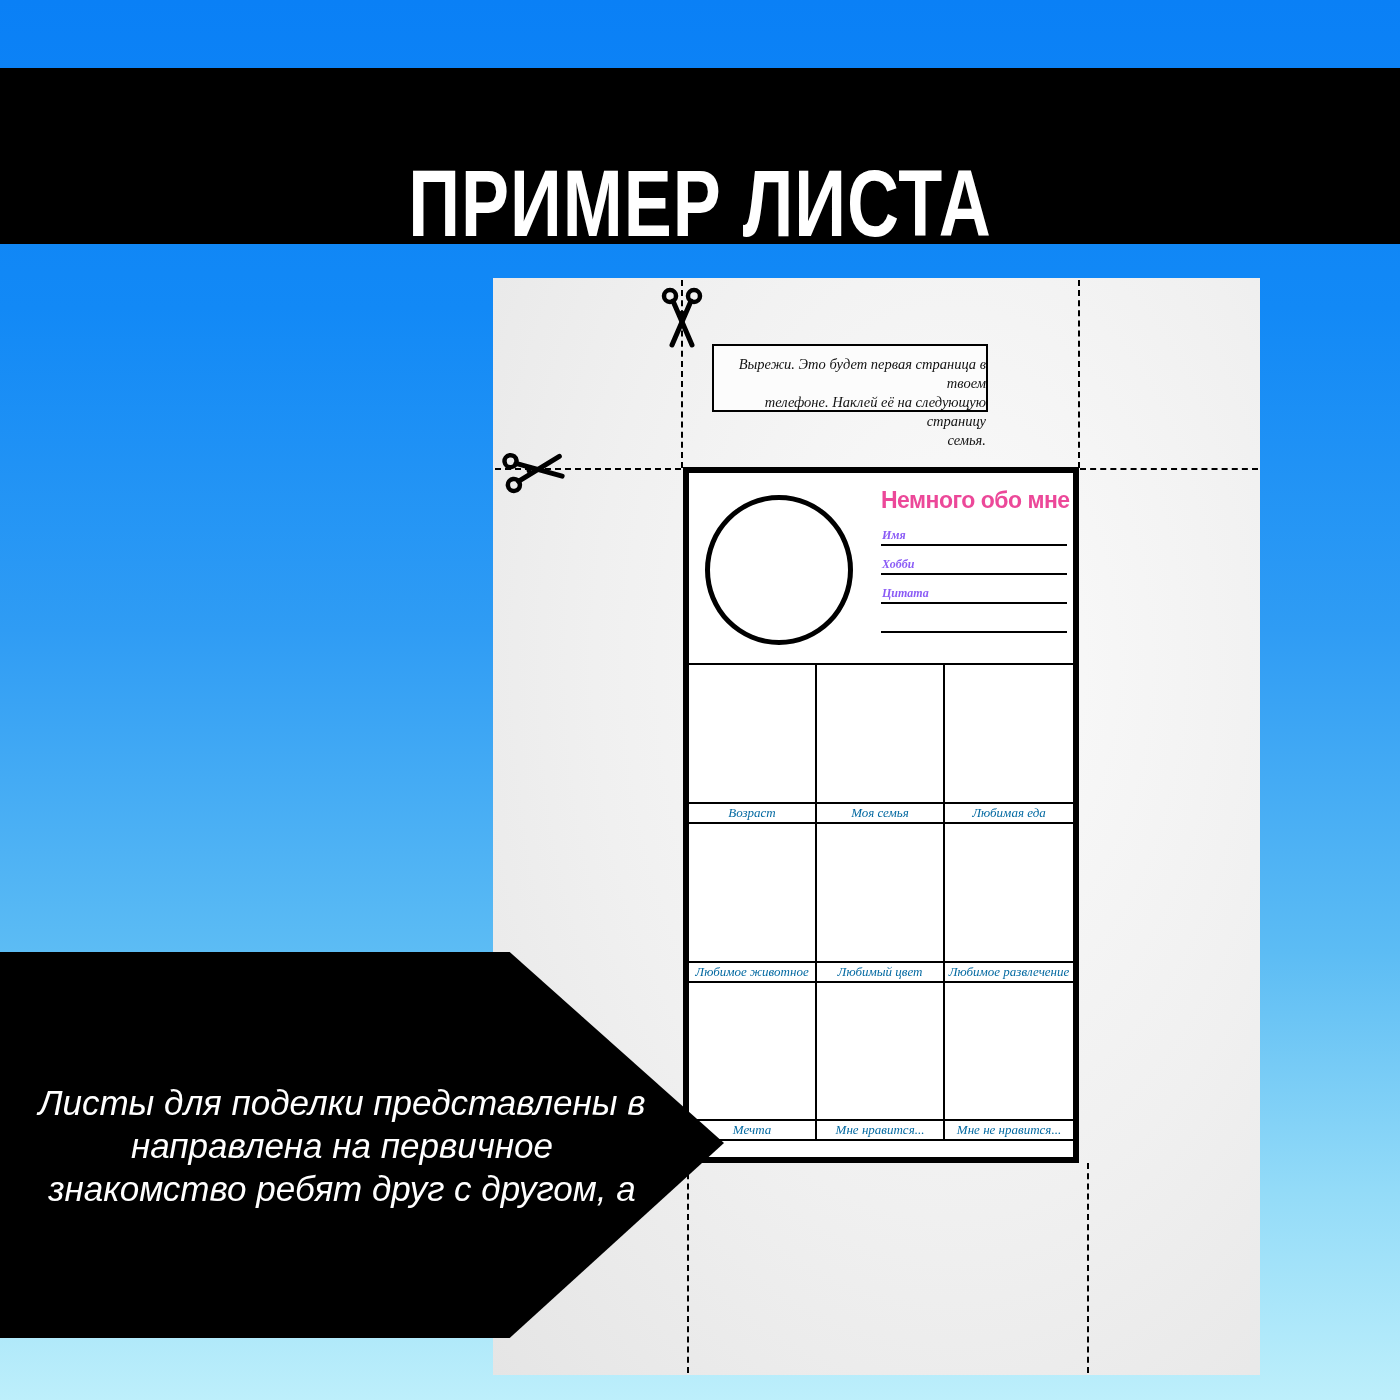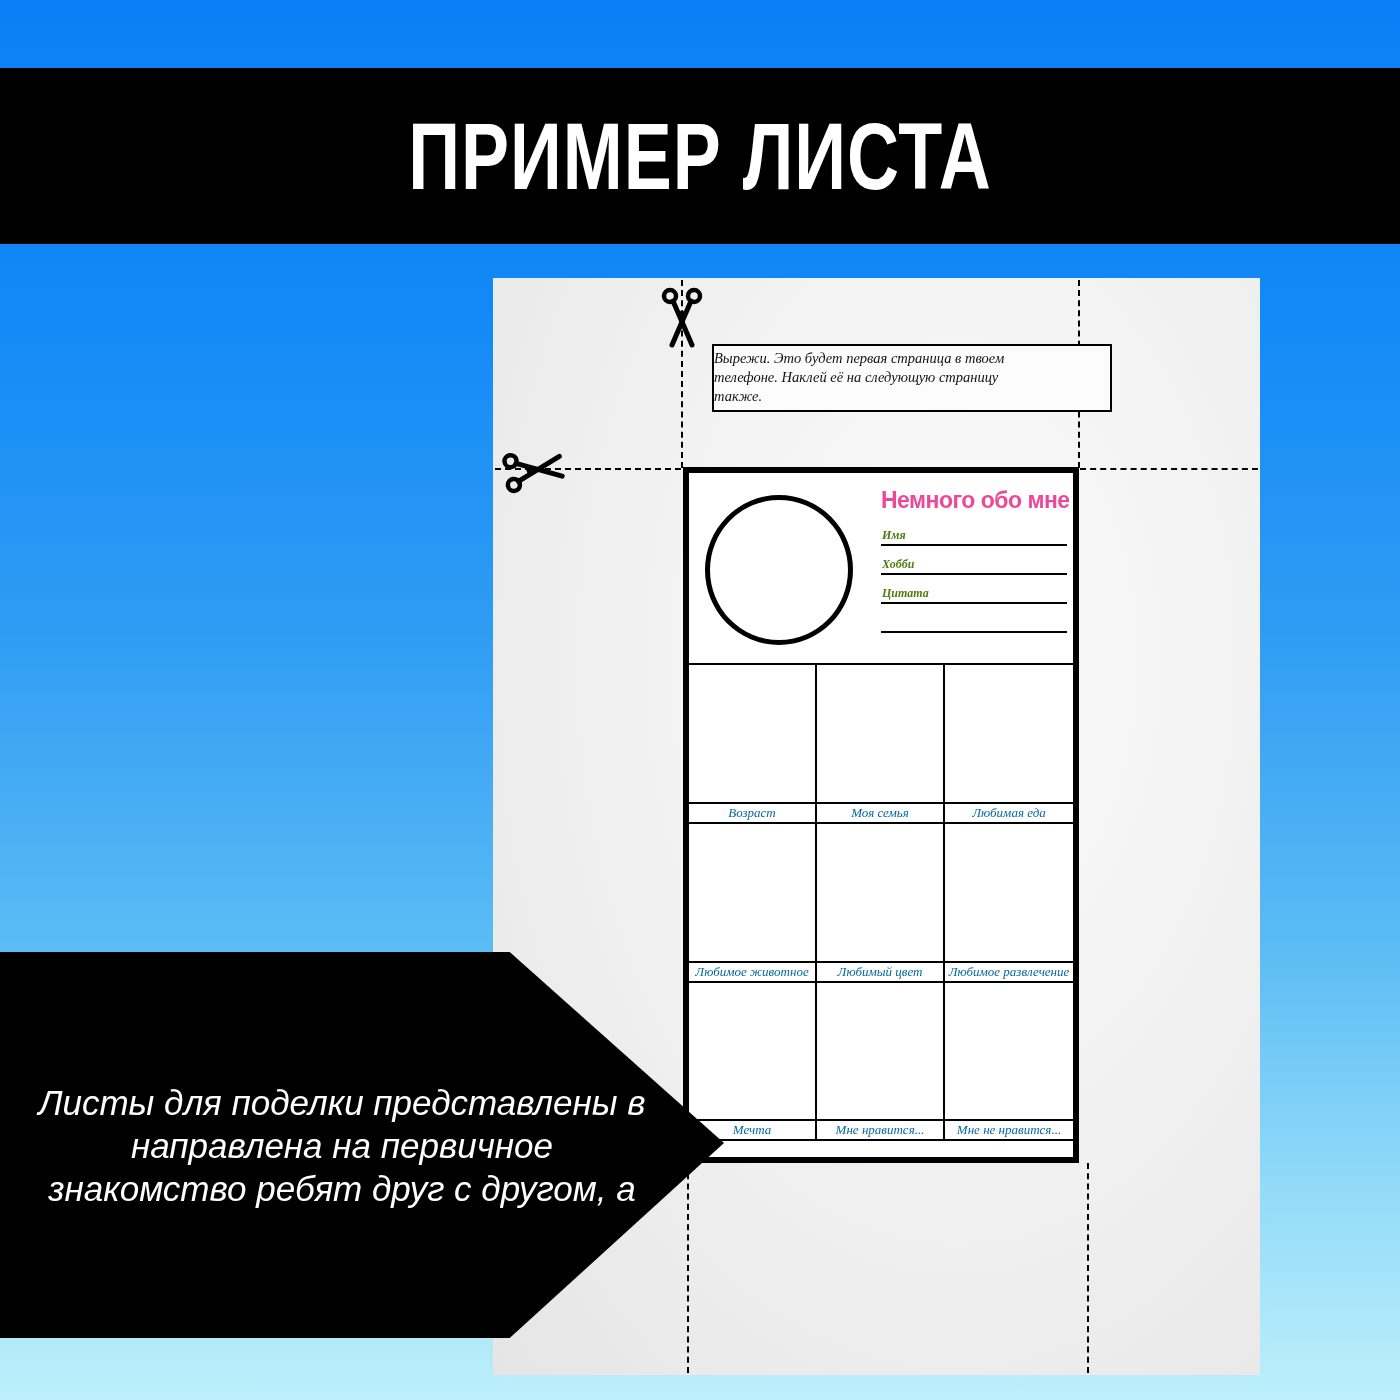--- a/index.html
+++ b/index.html
@@ -4,21 +4,21 @@
 <style>
   html,body{margin:0;padding:0;background:#222;}
   .stage{
     position:relative;width:1400px;height:1400px;overflow:hidden;
     font-family:"Liberation Sans",sans-serif;
     background:linear-gradient(180deg,#0a80f6 0%,#1289f6 22%,#2f9cf4 45%,#5cbcf4 68%,#93dbf8 85%,#bdeffb 100%);
   }
   
   .banner{
     position:absolute;left:0;top:68px;width:1400px;height:176px;background:#000;
-    display:flex;align-items:center;justify-content:center;
+    display:flex;align-items:flex-end;justify-content:center;
   }
   .banner h1{
     margin:0;color:#fff;font-size:72px;font-weight:bold;letter-spacing:1px;
     transform:scaleY(1.32);transform-origin:center;white-space:nowrap;
   }
   
   .paper{
     position:absolute;left:493px;top:278px;width:767px;height:1097px;
     background:radial-gradient(ellipse at 60% 35%,#fbfbfb 0%,#f0f0f0 55%,#e5e5e5 100%);
   }
@@ -28,44 +28,44 @@
   .dv-rt{left:585px;top:2px;height:188px;}
   .dh-l{left:2px;top:190px;width:186px;}
   .dh-r{left:587px;top:190px;width:178px;}
   .dv-lb{left:194px;top:885px;height:210px;}
   .dv-rb{left:594px;top:885px;height:210px;}
   .scissors{position:absolute;width:64px;height:44px;}
   .sc-top{left:157px;top:18px;transform:rotate(90deg);}
   .sc-left{left:9px;top:170px;transform:rotate(-8deg);}
   
   .cut-note{
-    position:absolute;left:219px;top:66px;width:400px;height:68px;box-sizing:border-box;
+    position:absolute;left:219px;top:66px;width:276px;height:68px;box-sizing:border-box;
     background:#fcfcfc;border:2px solid #000;
     font-family:"Liberation Serif",serif;font-style:italic;font-size:14.5px;line-height:19px;
-    color:#111;text-align:left;padding-top:3px;
+    color:#111;text-align:right;padding-top:9px;
   }
   
   .card{
     position:absolute;left:190px;top:189px;width:396px;height:696px;box-sizing:border-box;
     background:#fff;border:6px solid #000;
   }
   .card-head{position:relative;height:190px;border-bottom:2px solid #000;box-sizing:content-box;}
   .photo-circle{
     position:absolute;left:16px;top:22px;width:138px;height:140px;
     border:5px solid #000;border-radius:50%;background:#fff;
   }
   .card-title{
     position:absolute;left:192px;top:14px;font-weight:bold;font-size:23px;letter-spacing:-0.5px;color:#ec4899;
     white-space:nowrap;
   }
   .fields{position:absolute;left:192px;top:44px;width:186px;}
   .frow{position:relative;height:27px;border-bottom:2px solid #000;}
   .flabel{
     position:absolute;left:1px;bottom:1px;
-    font-family:"Liberation Serif",serif;font-style:italic;font-weight:bold;font-size:12px;color:#4d7c0f;
+    font-family:"Liberation Serif",serif;font-style:italic;font-weight:bold;font-size:12px;color:#8b5cf6;
   }
   .grid{
     display:grid;grid-template-columns:1fr 1fr 1fr;
     grid-template-rows:137px 22px 137px 22px 136px 22px;
   }
   .gcell{box-sizing:border-box;background:#fff;}
   .cr{border-right:2px solid #000;}
   .glab{
     border-top:2px solid #000;border-bottom:2px solid #000;
     display:flex;align-items:center;justify-content:center;
@@ -114,21 +114,21 @@
     <svg class="scissors sc-top">
         <use href="#scissors"></use>
       </svg>
     <svg class="scissors sc-left">
         <use href="#scissors"></use>
       </svg>
 
     <div class="cut-note">
       <div>Вырежи. Это будет первая страница в твоем</div>
       <div>телефоне. Наклей её на следующую страницу</div>
-      <div>также.</div>
+      <div>семья.</div>
     </div>
 
     <div class="card">
       <div class="card-head">
         <div class="photo-circle"></div>
         <div class="card-title">Немного обо мне</div>
         <div class="fields">
           <div class="frow">
             <span class="flabel">Имя</span>
           </div>

